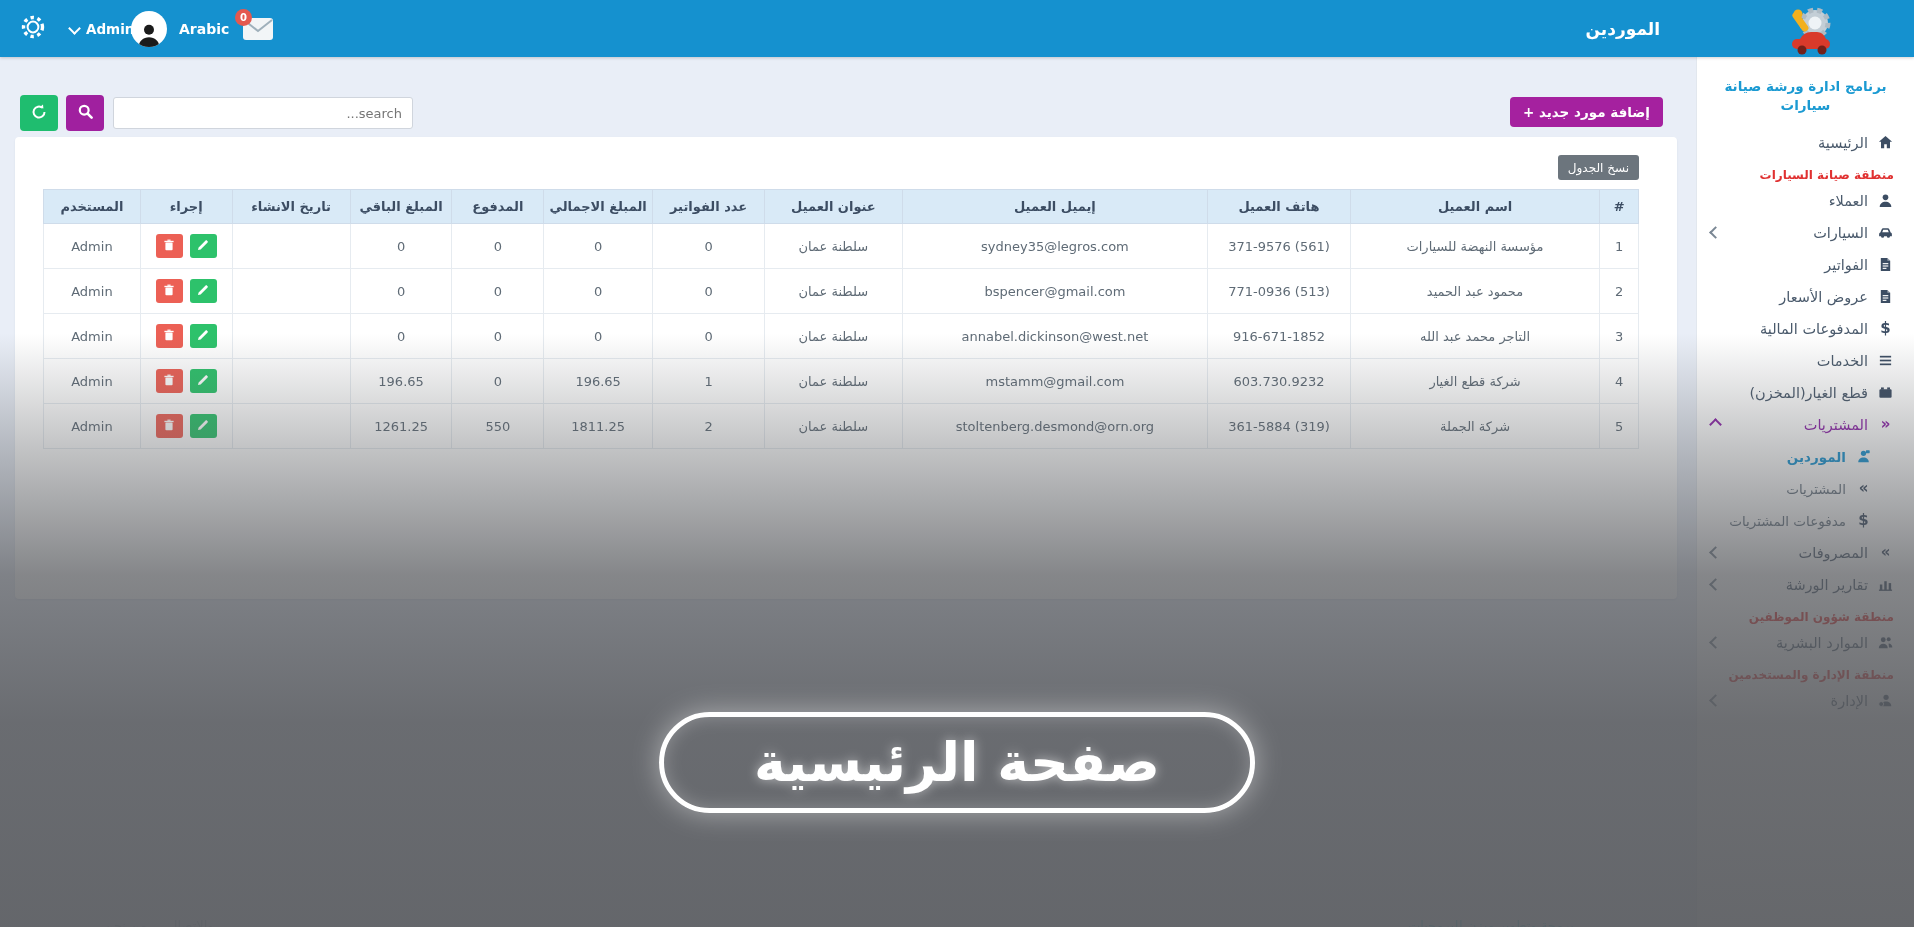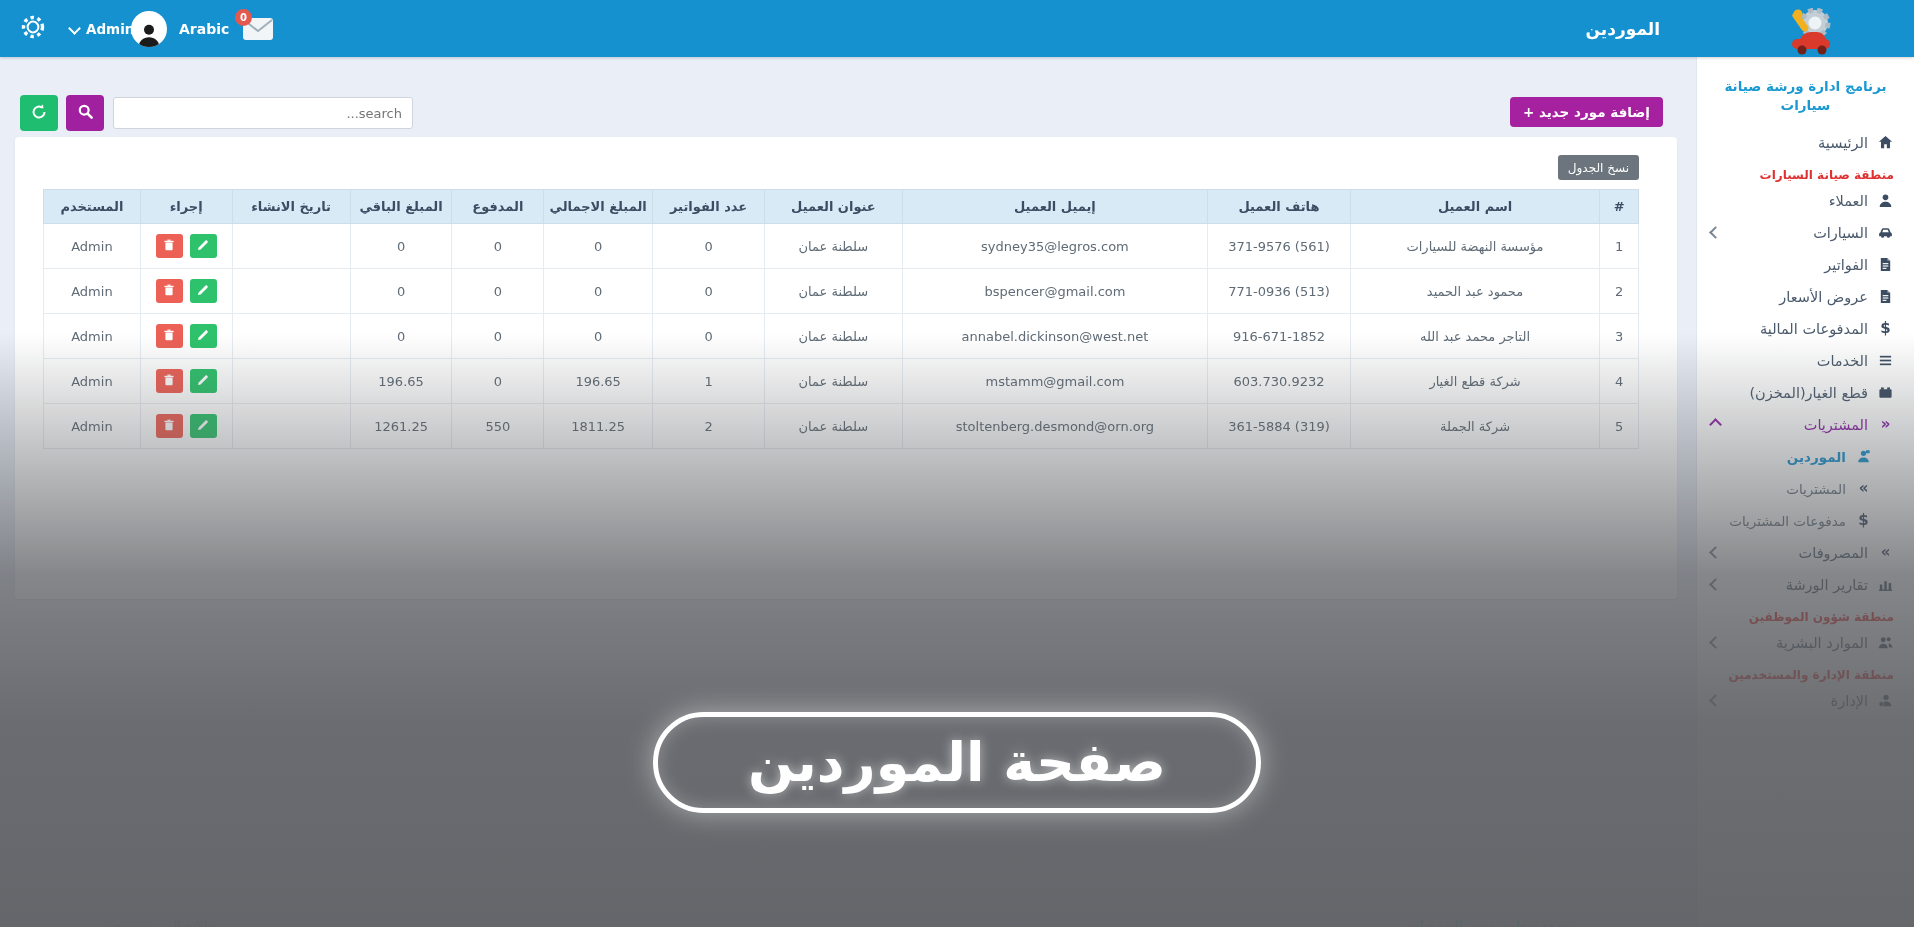--- a/index.html
+++ b/index.html
@@ -506,14 +506,14 @@
   </div>
 
   <span class="foot-link fl-about">من نحن</span>
   <span class="foot-link fl-contact">والاتصال</span>
 </div>
 
 <span class="foot-credit">برمجة وتطوير ميزن للبرمجيات</span>
 
 <div class="shade"></div>
 <div class="watermark">
-  <span>صفحة الموردين</span>
+  <span>صفحة الرئيسية</span>
 </div>
 
 </body></html>

